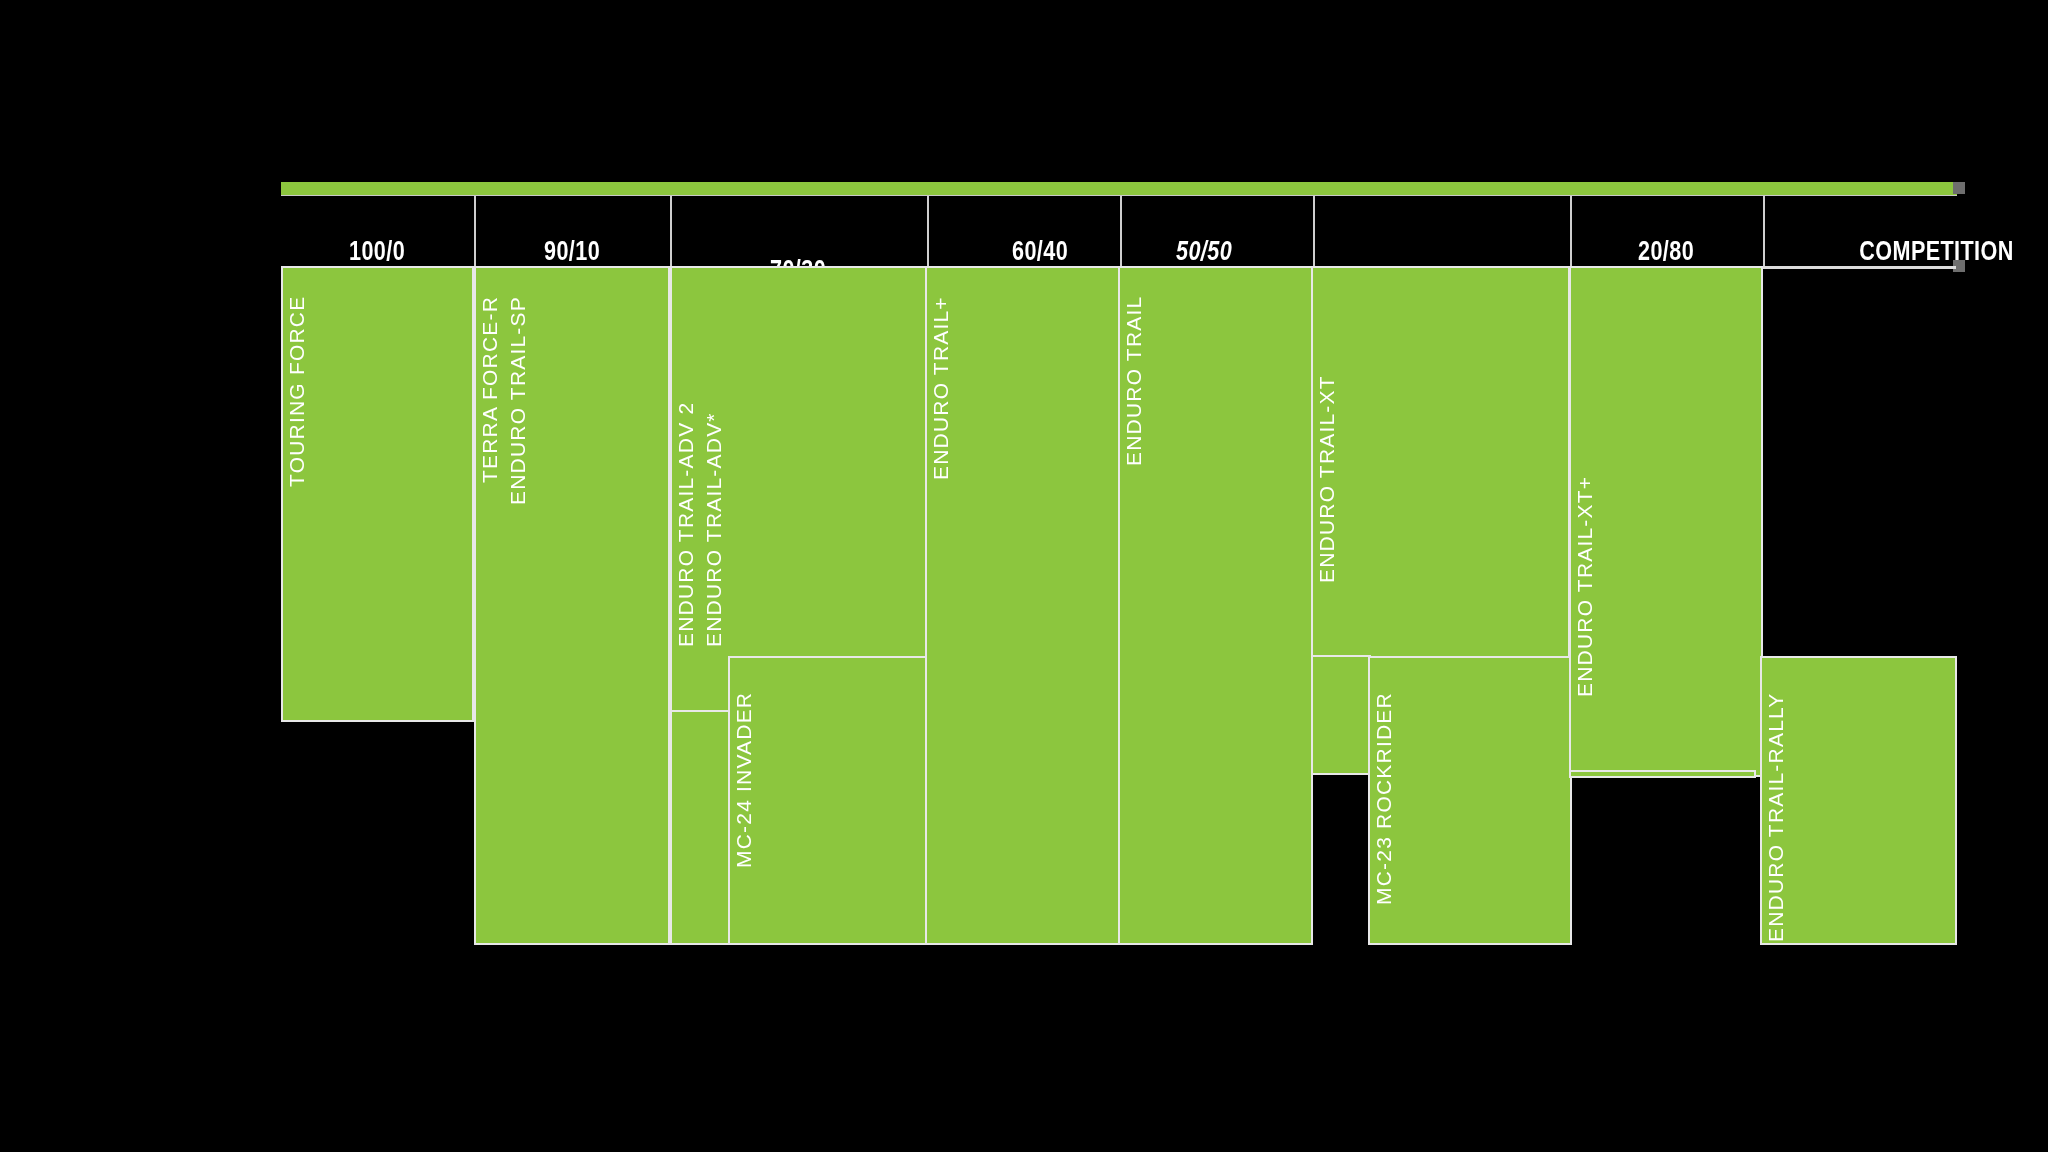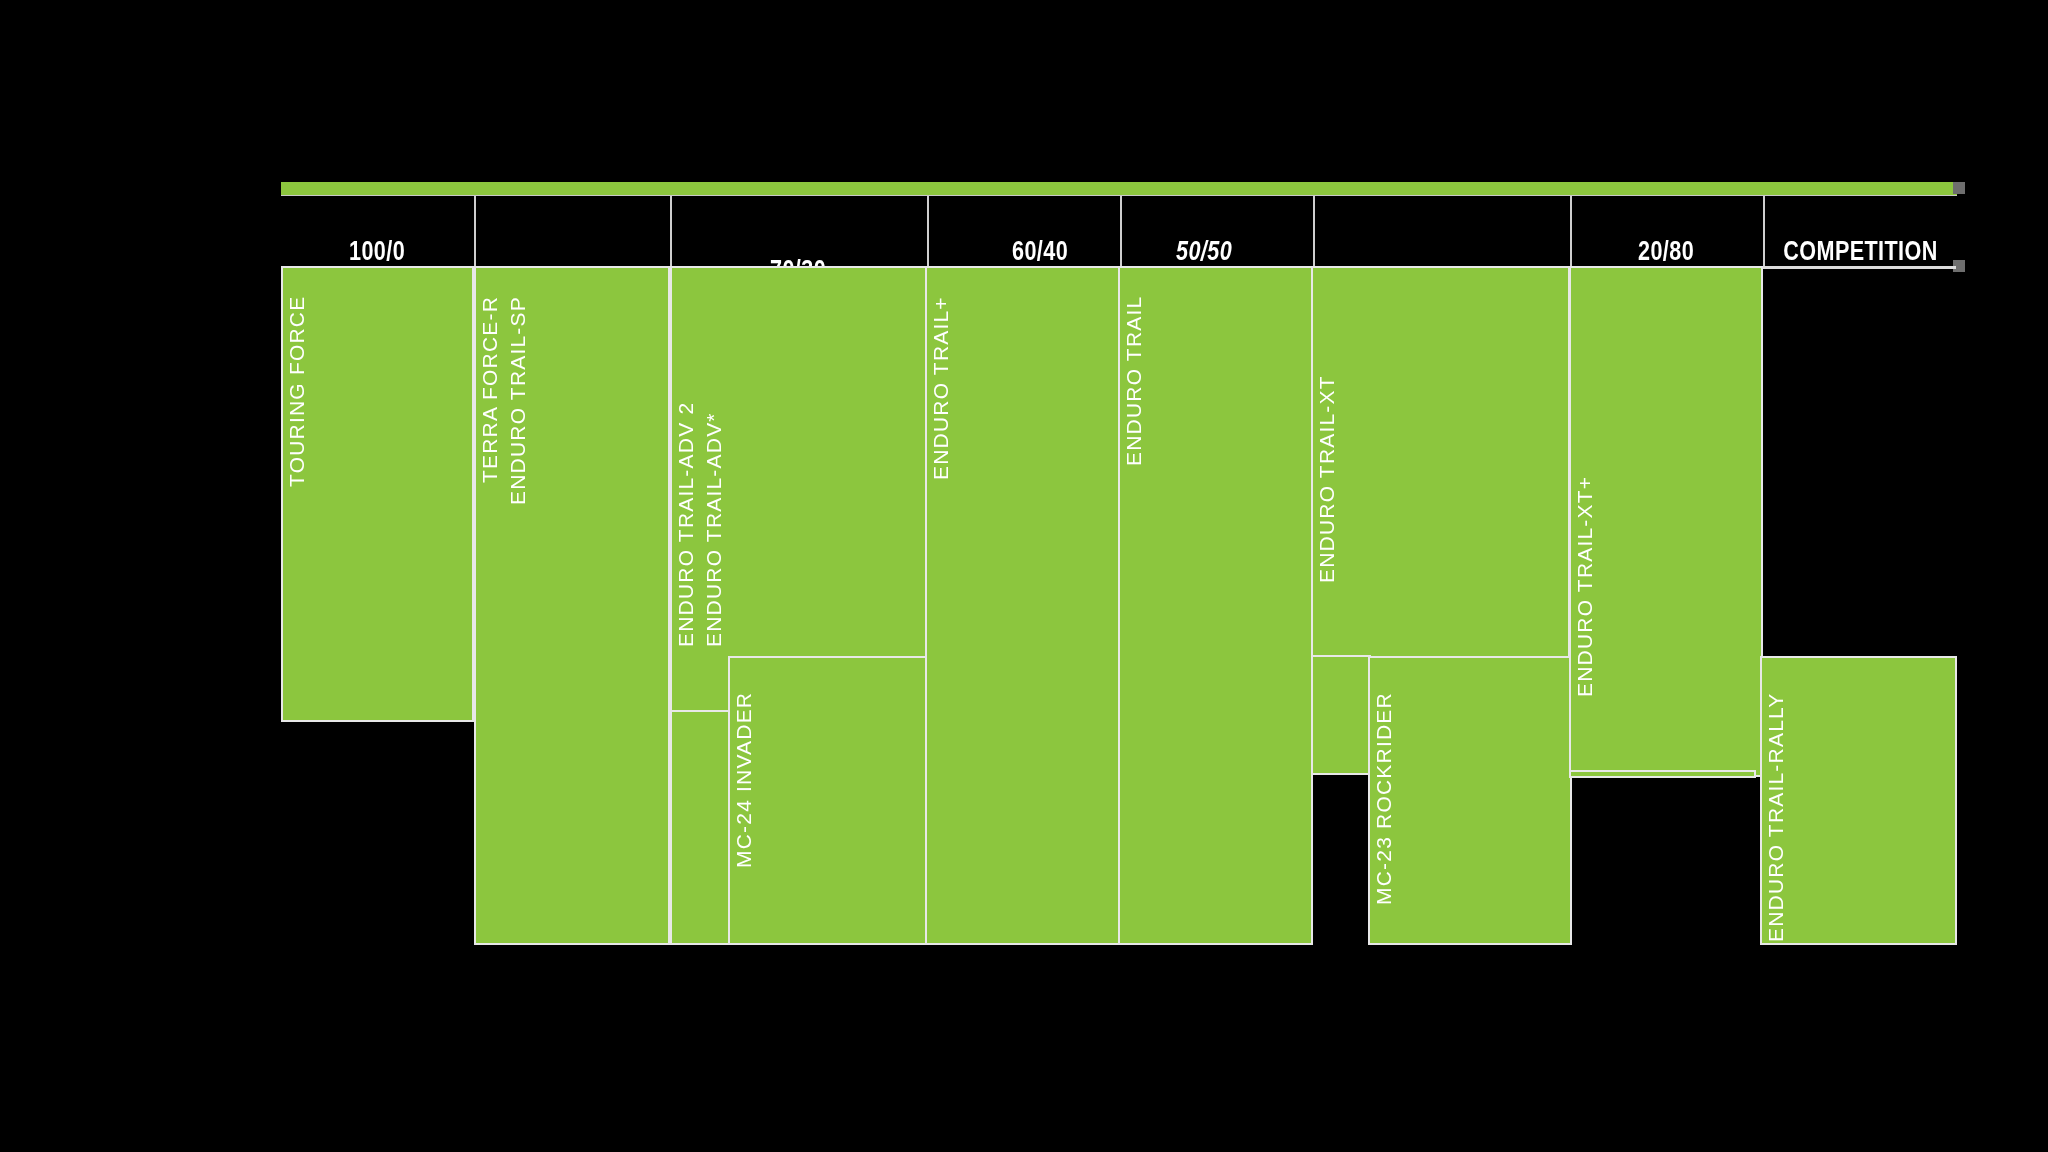--- a/index.html
+++ b/index.html
@@ -118,33 +118,36 @@
 <div id="stage">
 
   <div class="top-rail"></div>
   <div class="rail-cap tr"></div>
   <div class="rail-cap br"></div>
 
   <div class="header-row">
     <div class="hdr-cell" style="left:0px;width:193px;">
       <span class="hdr-label">100/0</span>
     </div>
+    <div class="hdr-cell" style="left:193px;width:196px;">
+      <span class="hdr-label">90/10</span>
+    </div>
     <div class="hdr-cell" style="left:389px;width:257px;align-items:flex-end;">
       <span class="hdr-label">70/30</span>
     </div>
     <div class="hdr-cell" style="left:646px;width:227px;">
       <span class="hdr-label">60/40</span>
     </div>
     <div class="hdr-cell" style="left:839px;width:169px;font-style:italic;">
       <span class="hdr-label">50/50</span>
     </div>
     <div class="hdr-cell" style="left:1289px;width:193px;">
       <span class="hdr-label">20/80</span>
     </div>
-    <div class="hdr-cell" style="left:1482px;width:194px;justify-content:flex-end;">
+    <div class="hdr-cell" style="left:1558px;width:194px;justify-content:flex-end;">
       <span class="hdr-label">COMPETITION</span>
     </div>
   </div>
 
   <div class="hdr-sep" style="left:474px;"></div>
   <div class="hdr-sep" style="left:670px;"></div>
   <div class="hdr-sep" style="left:927px;"></div>
   <div class="hdr-sep" style="left:1120px;"></div>
   <div class="hdr-sep" style="left:1313px;"></div>
   <div class="hdr-sep" style="left:1570px;"></div>

